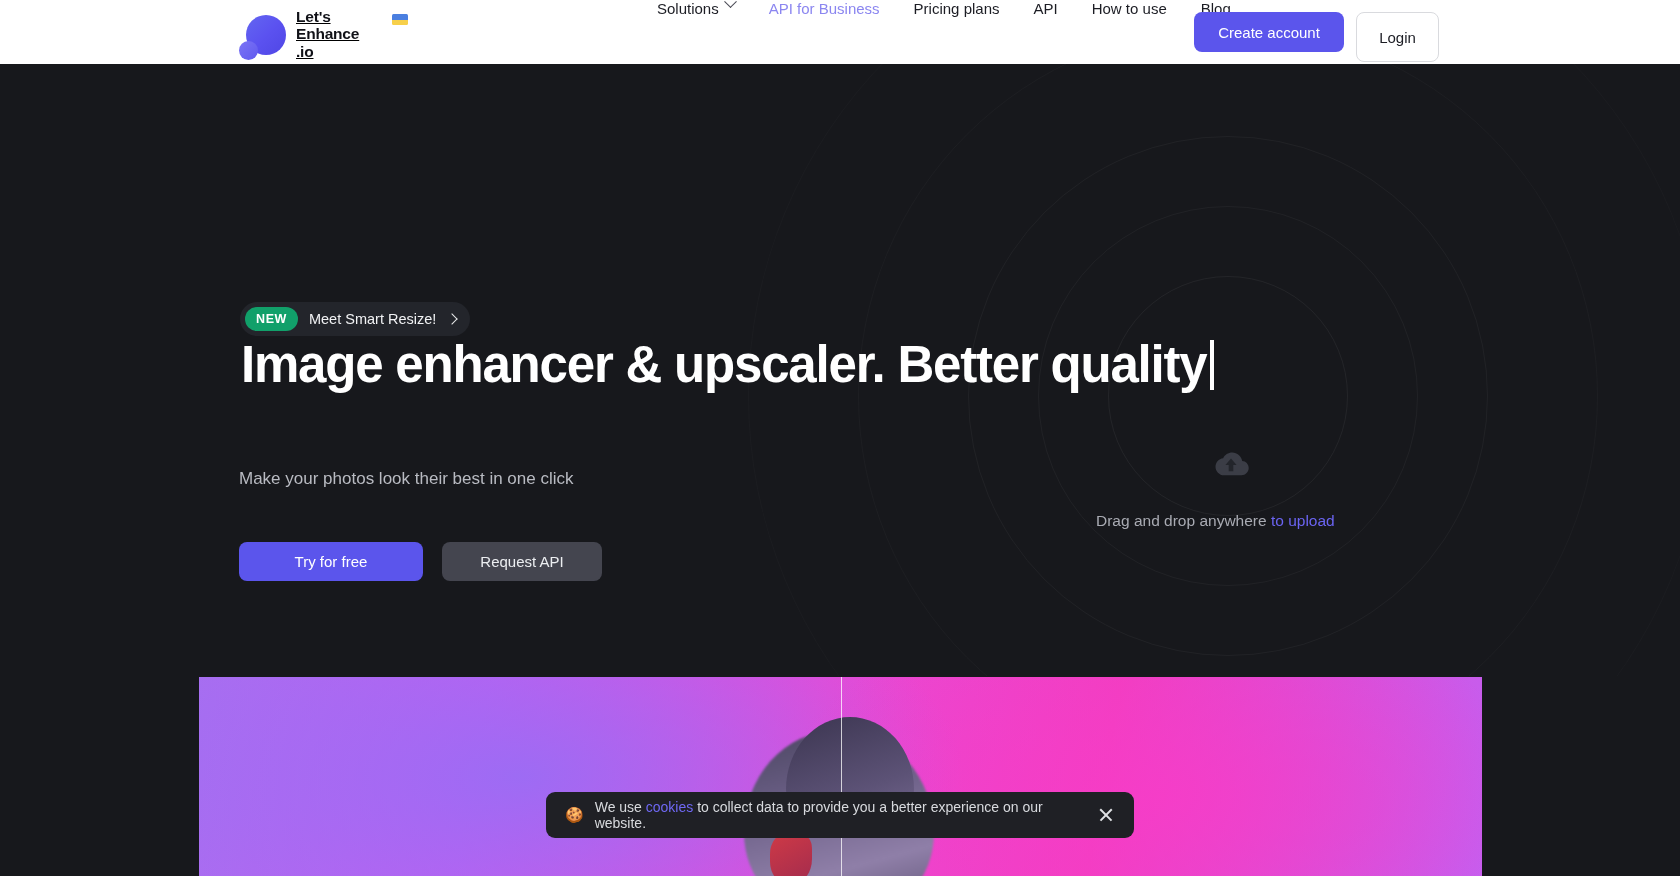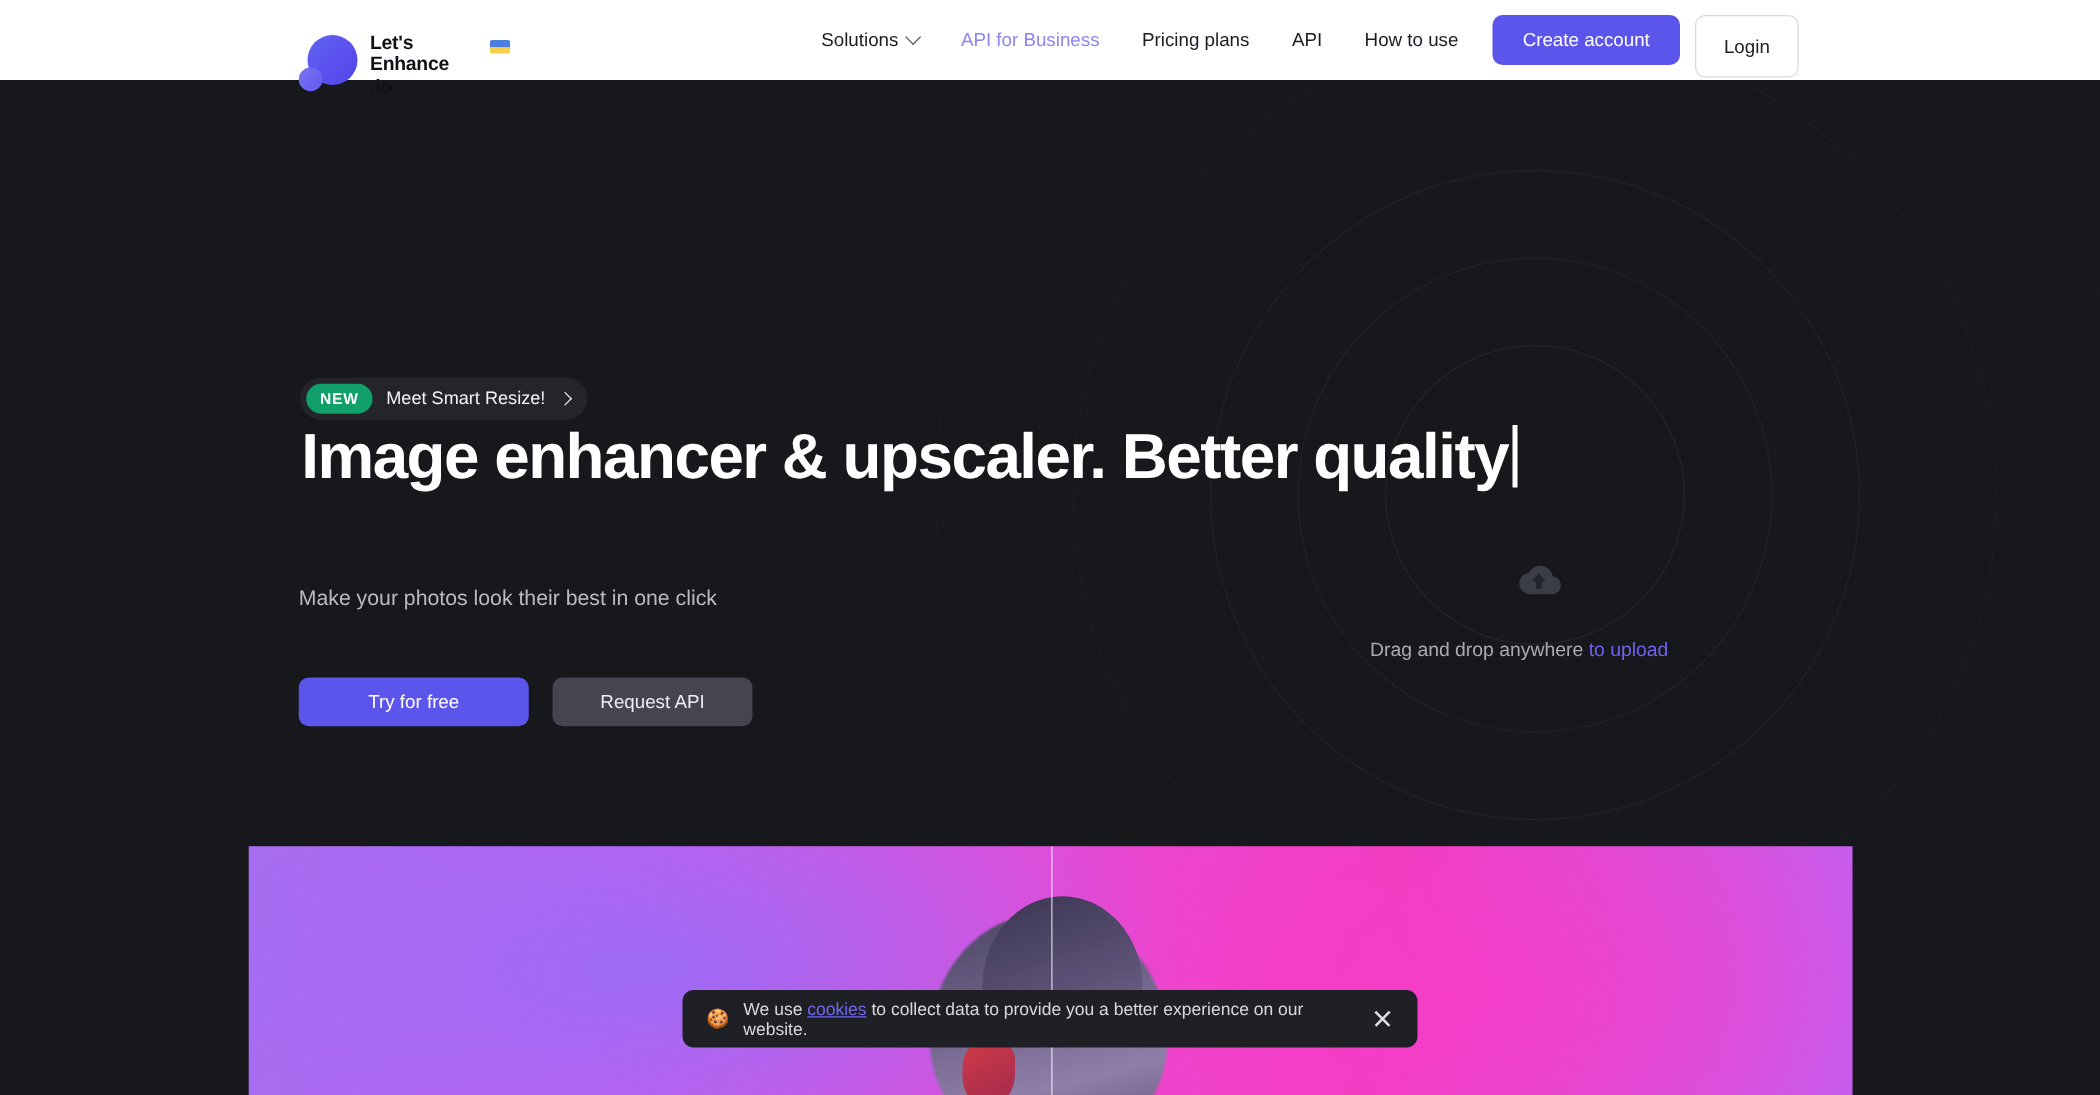--- a/index.html
+++ b/index.html
@@ -13,22 +13,22 @@
 
   
   .header {
     position:absolute; top:0; left:0;
     width:1680px; height:64px;
     background:#ffffff;
     display:flex; align-items:center;
     z-index:40;
   }
   .logo-wrap {
-    position:absolute; left:239px; top:26px;
-    display:flex; align-items:flex-start; gap:10px;
+    position:absolute; left:239px; top:8px;
+    display:flex; align-items:flex-end; gap:10px;text-decoration:underline;
   }
   .logo-mark { position:relative; width:47px; height:47px; }
   .logo-blob-big {
     position:absolute; right:0; top:2px;
     width:40px; height:40px; border-radius:50%;
     background:linear-gradient(135deg,#6366f1 0%,#5b52f0 50%,#4f46e5 100%);
   }
   .logo-blob-small {
     position:absolute; left:0; bottom:0;
     width:19px; height:19px; border-radius:50%;
@@ -46,21 +46,21 @@
   .logo-flag .t { height:50%; background:#4a7fe0; }
   .logo-flag .b { height:50%; background:#f7d04a; }
 
   .nav {
     position:absolute; left:640px; top:0; height:64px;
     display:flex; align-items:center; gap:0;
   }
   .nav-item {
     font-size:15px; color:#1c1d24;
     padding:0 17px; height:64px;
-    display:flex; align-items:center; gap:7px;
+    display:flex; gap:7px;
     cursor:pointer; white-space:nowrap;
   }
   .nav-item.active { color:#8b86f0; }
   .chev {
     width:9px; height:9px;
     border-right:1.7px solid #4a4b55;
     border-bottom:1.7px solid #4a4b55;
     transform:rotate(45deg) translate(-2px,-2px);
   }
   .btn-create {
@@ -206,21 +206,21 @@
   .cookie {
     position:absolute; left:546px; top:792px;
     width:588px; height:46px;
     background:#1f2025; border-radius:9px;
     display:flex; align-items:center; gap:11px;
     padding:0 19px;
     z-index:60;
   }
   .cookie-emoji { font-size:15px; }
   .cookie-text { font-size:14px; color:#d8dade; flex:1; }
-  .cookie-link { color:#6f68f4; cursor:pointer;text-decoration:underline; }
+  .cookie-link { color:#6f68f4; cursor:pointer; }
   .cookie-close {
     width:18px; height:18px; position:relative; cursor:pointer; flex:0 0 auto;
   }
   .cookie-close:before, .cookie-close:after {
     content:""; position:absolute; left:1px; top:8px;
     width:16px; height:1.7px; background:#dfe1e5;
   }
   .cookie-close:before { transform:rotate(45deg); }
   .cookie-close:after  { transform:rotate(-45deg); }
 </style>

